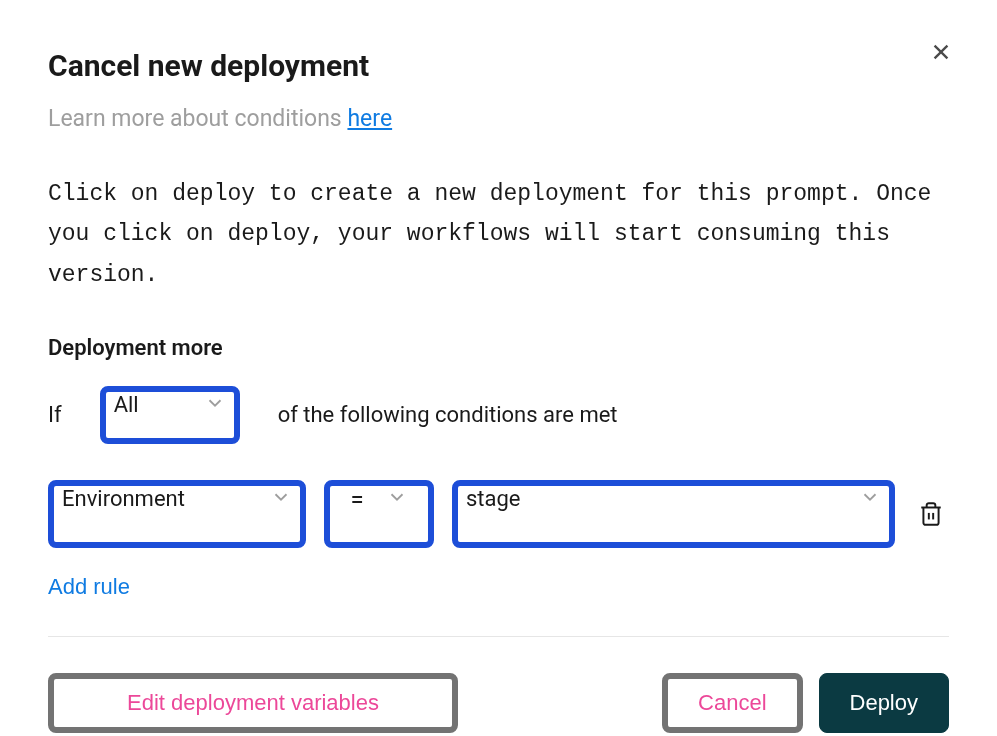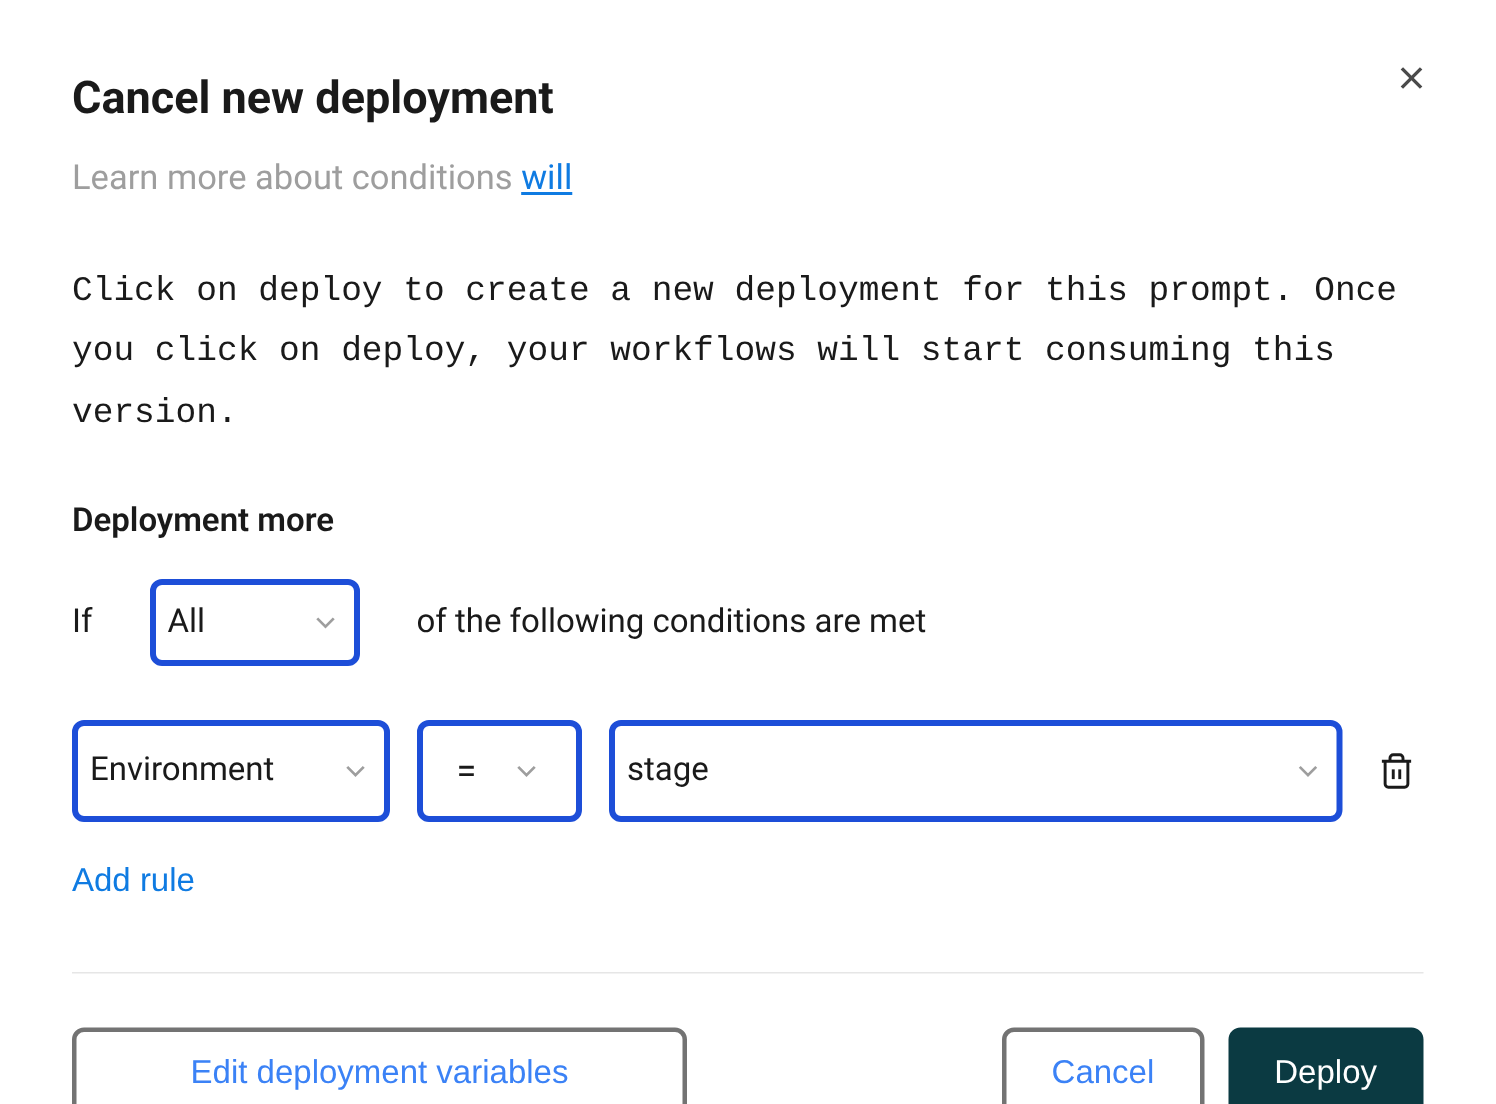--- a/index.html
+++ b/index.html
@@ -71,23 +71,23 @@
       align-items: center;
       gap: 38px;
       margin-bottom: 36px;
     }
     .rule-condition-row .label-text {
       font-size: 22px;
       color: #1a1a1a;
     }
     .select-box {
       display: flex;
-      align-items: center;
+      align-items: flex-start;
       justify-content: space-between;
-      border: 4px solid #1d4ed8;
+      border: 6px solid #1d4ed8;
       border-radius: 8px;
       background: #fff;
       cursor: pointer;
       font-size: 22px;
       color: #1a1a1a;
       padding: 0 8px;
       height: 58px;
     }
     .select-box .value {
       flex: 1;
@@ -104,21 +104,21 @@
     .select-match {
       width: 140px;
     }
     .rule-row {
       display: flex;
       align-items: center;
       gap: 18px;
       margin-bottom: 26px;
     }
     .select-field {
-      width: 212px;
+      width: 258px;
       height: 68px;
     }
     .select-operator {
       width: 110px;
       height: 68px;
       justify-content: center;
       gap: 10px;
     }
     .select-operator .op-value {
       font-size: 24px;
@@ -145,21 +145,21 @@
       fill: none;
     }
     .add-rule-link {
       font-size: 22px;
       color: #0f7be2;
       font-weight: 500;
       cursor: pointer;
       background: none;
       border: none;
       padding: 0;
-      margin-bottom: 48px;
+      margin-bottom: 36px;
     }
     .divider {
       border: none;
       border-top: 1px solid #e6e6e6;
       margin-bottom: 36px;
     }
     .footer-row {
       display: flex;
       align-items: center;
       justify-content: space-between;
@@ -173,22 +173,22 @@
       font-weight: 500;
       border-radius: 8px;
       cursor: pointer;
       height: 60px;
       display: flex;
       align-items: center;
       justify-content: center;
     }
     .btn-outline {
       background: #fff;
-      border: 3px solid #737373;
-      color: #3b82f6;
+      border: 6px solid #737373;
+      color: #ec4899;
       padding: 0 32px;
     }
     .btn-edit {
       width: 410px;
       padding: 0;
     }
     .btn-cancel {
       padding: 0 30px;
     }
     .btn-primary {
@@ -206,21 +206,21 @@
   <button class="close-btn">
     <svg viewBox="0 0 24 24">
       <line x1="5" y1="5" x2="19" y2="19"></line>
       <line x1="19" y1="5" x2="5" y2="19"></line>
     </svg>
   </button>
 
   <h1 class="title">Cancel new deployment</h1>
 
   <p class="subtitle">
-    <span>Learn more about conditions </span><a href="#">will</a>
+    <span>Learn more about conditions </span><a href="#">here</a>
   </p>
 
   <p class="description">Click on deploy to create a new deployment for this prompt. Once you click on deploy, your workflows will start consuming this version.</p>
 
   <h2 class="section-heading">Deployment more</h2>
 
   <div class="rule-condition-row">
     <span class="label-text">If</span>
     <div class="select-box select-match">
       <span class="value">All</span>

